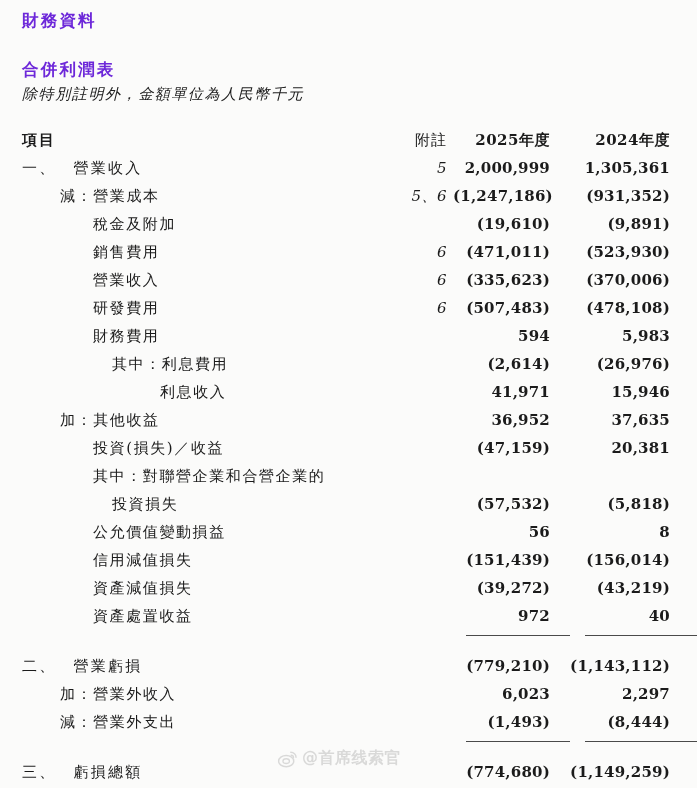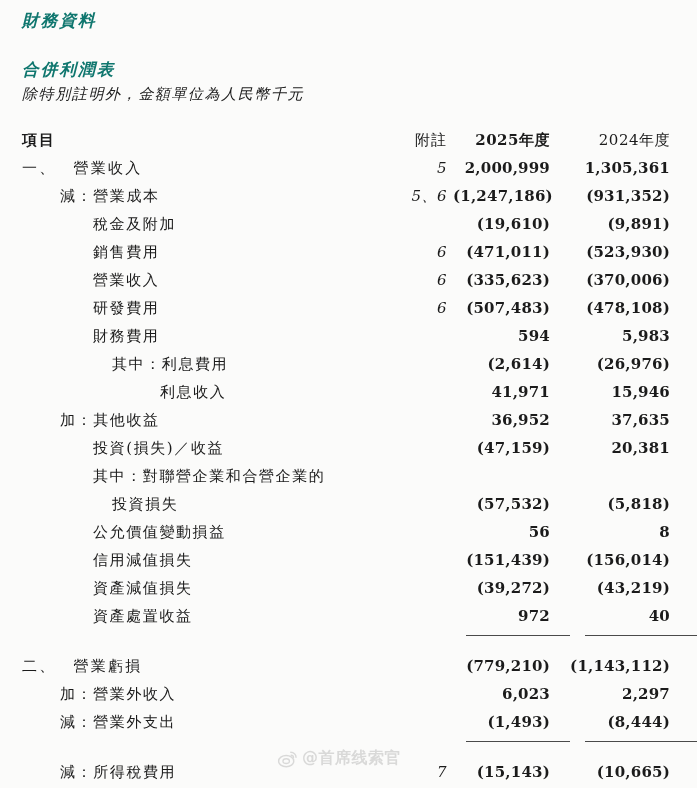--- a/index.html
+++ b/index.html
@@ -21,23 +21,22 @@
     padding: 0;
   }
 
   
   .h-section {
     position: absolute;
     left: 22px;
     font-size: 16.5px;
     font-weight: bold;
     letter-spacing: 2.2px;
-    color: #0f766e;
-    white-space: nowrap;
-    font-style: italic;
+    color: #6d28d9;
+    white-space: nowrap;
   }
   #doc-title   { top: 10px; }
   #stmt-title  { top: 59px; }
 
   #stmt-subtitle {
     position: absolute;
     left: 22px;
     top: 85px;
     font-size: 15px;
     font-style: italic;
@@ -89,21 +88,21 @@
   .th-cur {
     text-align: right;
     padding-right: 20px !important;
     font-weight: bold;
     font-size: 15px;
     letter-spacing: 0.5px;
   }
   .th-prev {
     text-align: right;
     padding-right: 27px !important;
-    font-weight: normal;
+    font-weight: bold;
     font-size: 15px;
     letter-spacing: 0.5px;
   }
 
   
   .c-label {
     text-align: left;
     white-space: nowrap;
     letter-spacing: 1.6px;
   }
@@ -339,20 +338,26 @@
         </tr>
         <tr class="ruled">
           <td class="c-label ind1">減：營業外支出</td>
           <td class="c-note-val"></td>
           <td class="c-cur-val">(1,493)</td>
           <td class="c-prev-val">(8,444)</td>
         </tr>
         <tr class="spacer">
           <td colspan="4"></td>
         </tr>
+        <tr>
+          <td class="c-label ind0 bold">三、　虧損總額</td>
+          <td class="c-note-val"></td>
+          <td class="c-cur-val">(774,680)</td>
+          <td class="c-prev-val">(1,149,259)</td>
+        </tr>
         <tr class="ruled">
           <td class="c-label ind1">減：所得稅費用</td>
           <td class="c-note-val">7</td>
           <td class="c-cur-val">(15,143)</td>
           <td class="c-prev-val">(10,665)</td>
         </tr>
       </tbody>
   </table>
 
   <div id="watermark">

